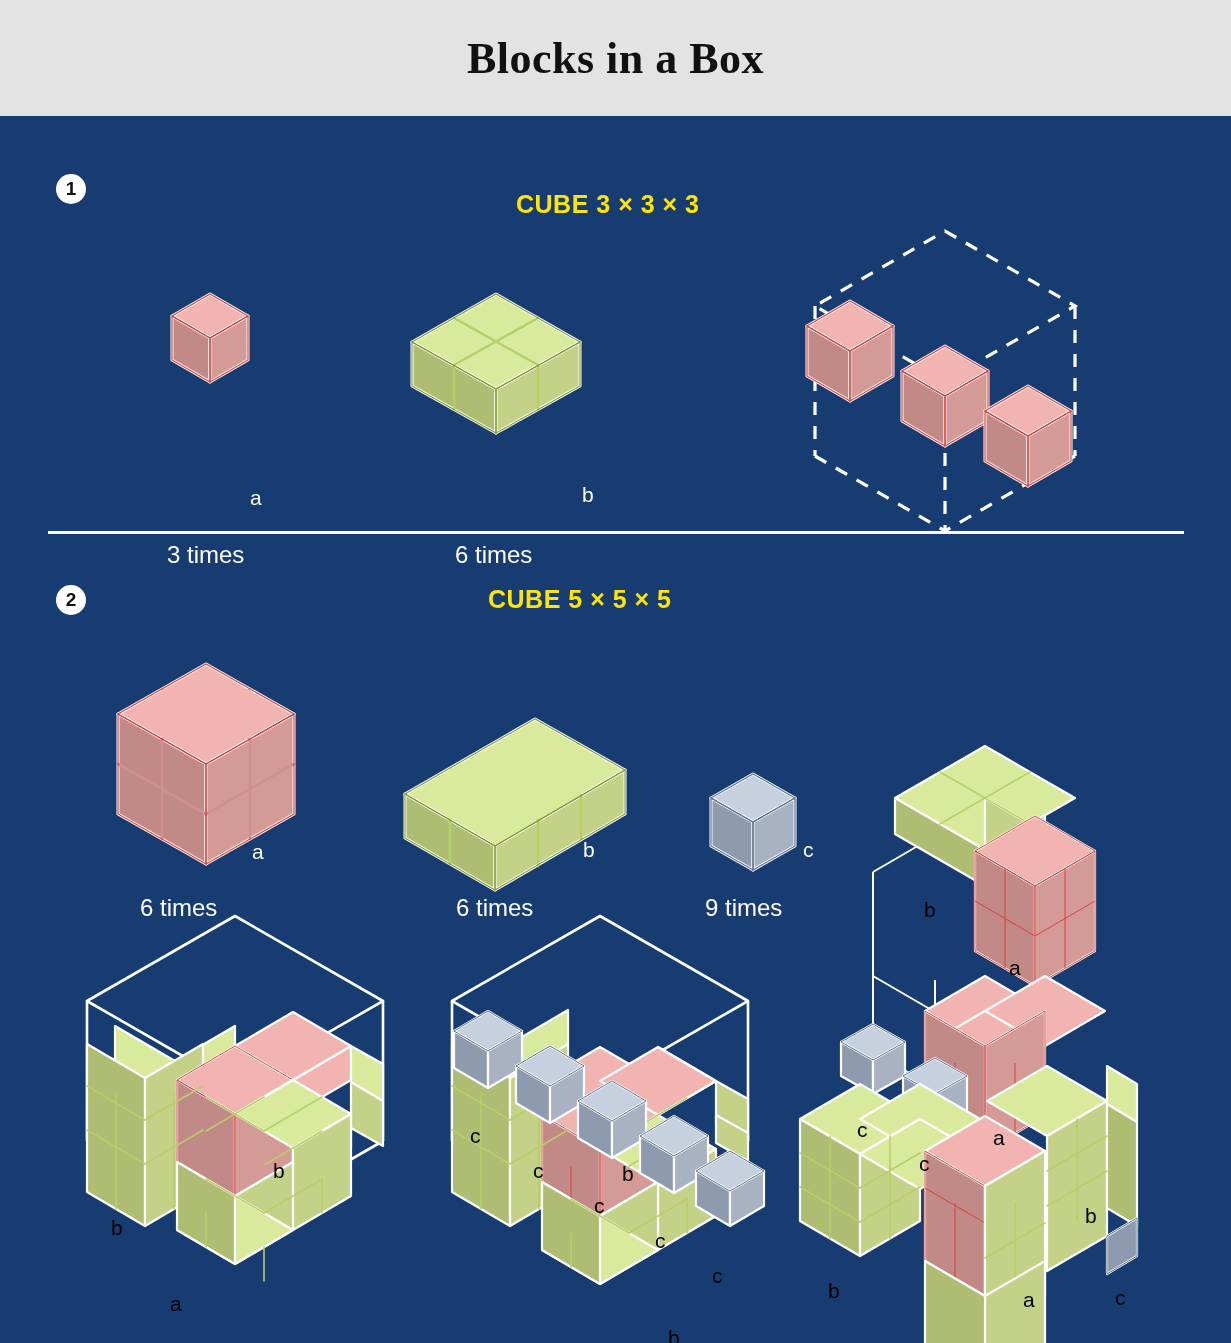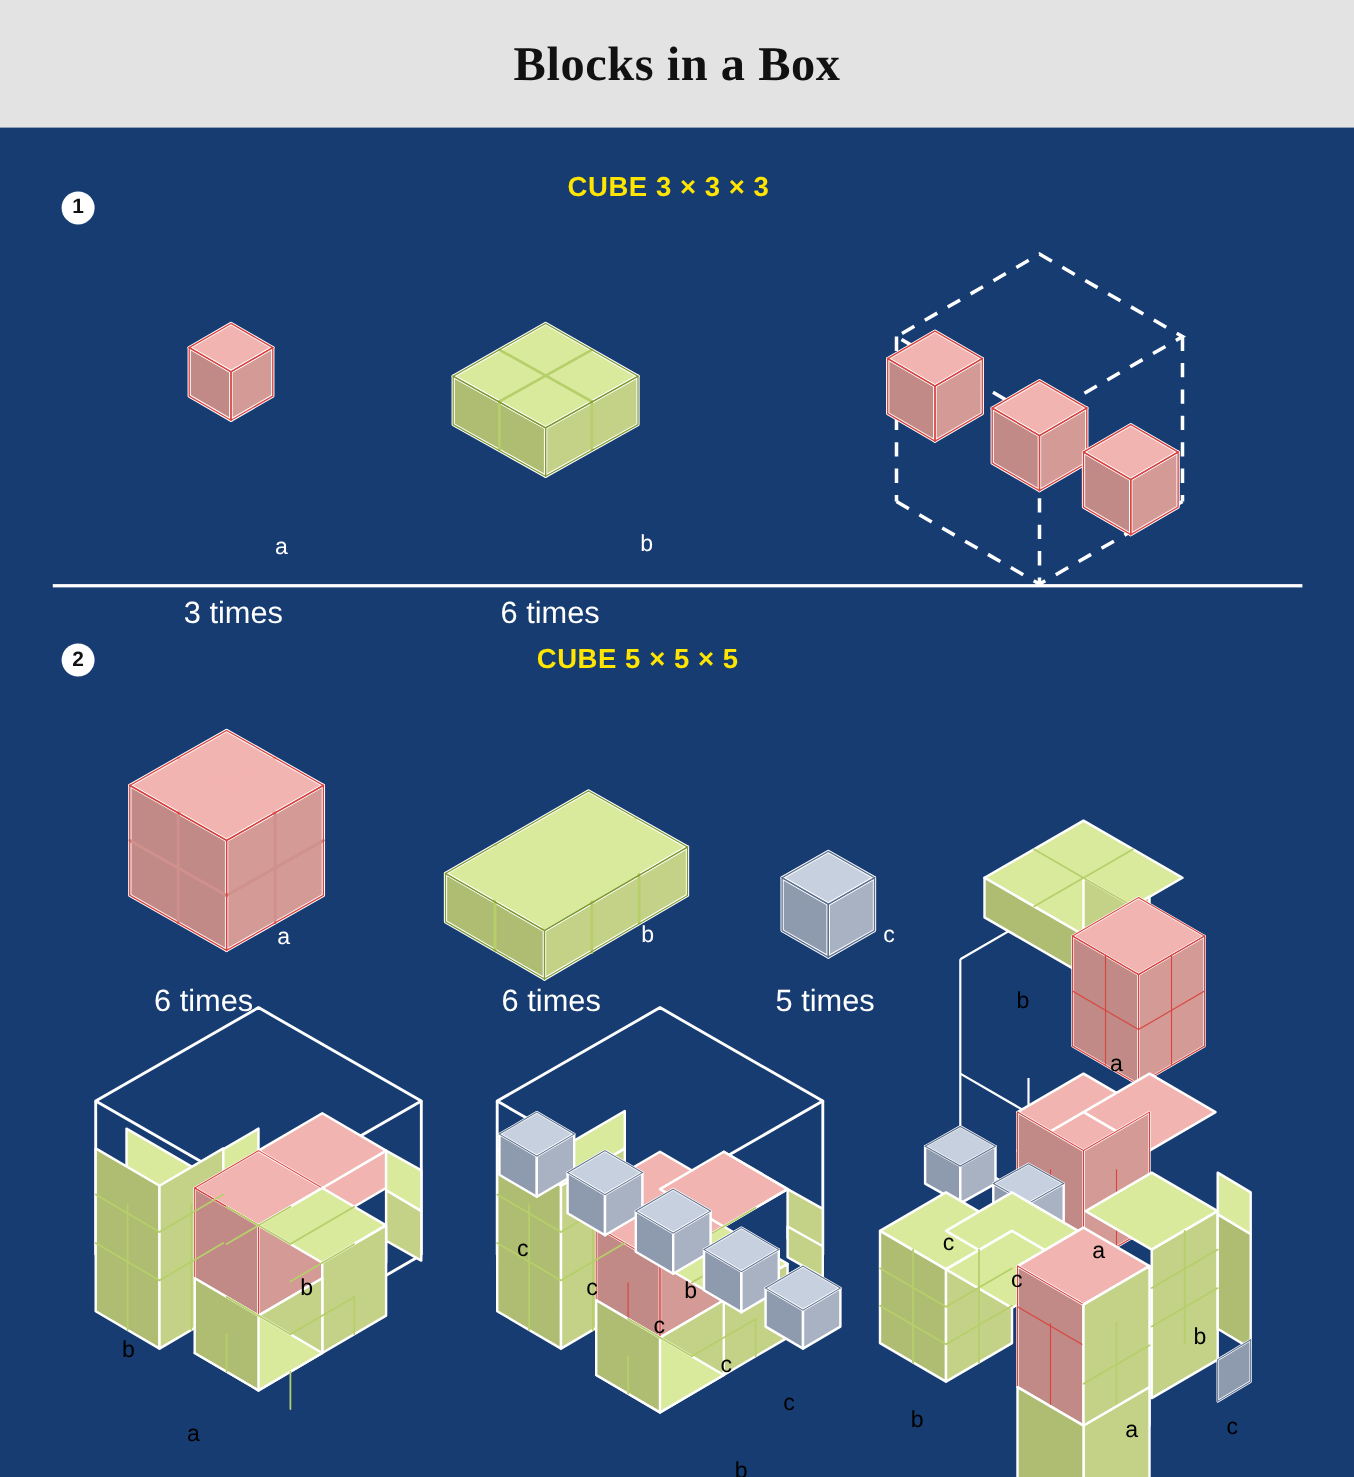--- a/index.html
+++ b/index.html
@@ -37,21 +37,21 @@
     font-size:19px;font-weight:bold;
     display:flex;align-items:center;justify-content:center;
     font-family:"Liberation Sans", sans-serif;
   }
   .section-title{
     position:absolute;
     color:#ffe500;font-size:25px;font-weight:bold;
     letter-spacing:0.5px;white-space:nowrap;
   }
   .caption{
-    position:absolute;color:#ffffff;font-size:28px;white-space:nowrap;
+    position:absolute;color:#ffffff;font-size:24px;white-space:nowrap;
   }
   .lbl{
     position:absolute;color:#ffffff;font-size:21px;white-space:nowrap;
   }
   .lbl.dark{color:#000000;}
   .divider{
     position:absolute;left:48px;top:415px;width:1136px;height:3px;
     background:#ffffff;
   }
   svg{display:block;overflow:visible;}
@@ -62,21 +62,21 @@
 
 <div class="page">
 
   <div class="header">
     <div class="header-title">Blocks in a Box</div>
   </div>
 
   <div class="canvas">
 
     <div class="badge" style="left:56px;top:58px;">1</div>
-    <div class="section-title" style="left:516px;top:40px;">CUBE 3 × 3 × 3</div>
+    <div class="section-title" style="left:516px;top:74px;">CUBE 3 × 3 × 3</div>
 
     <div class="fig" style="left:166px;top:172px;">
       <svg width="100" height="130" viewBox="0 0 100 130">
         <g stroke="#ffffff" stroke-width="3" stroke-linejoin="round">
           <polygon points="44,6 82,28 44,50 6,28" fill="#f2b4b0" stroke-width="3"></polygon>
           <polygon points="6,28 44,50 44,94 6,72" fill="#c18a86"></polygon>
           <polygon points="44,50 82,28 82,72 44,94" fill="#d49a96"></polygon>
         </g>
         <g stroke="#d9433f" stroke-width="1.2" fill="none">
           <polygon points="44,6 82,28 44,50 6,28"></polygon>
@@ -231,21 +231,21 @@
           <polygon points="48,56 90,32 90,80 48,104" fill="#a8b2c3"></polygon>
         </g>
         <g stroke="#5d7290" stroke-width="1.2" fill="none">
           <polygon points="48,8 90,32 48,56 6,32"></polygon>
           <polygon points="6,32 48,56 48,104 6,80"></polygon>
           <polygon points="48,56 90,32 90,80 48,104"></polygon>
         </g>
       </svg>
     </div>
     <div class="lbl" style="left:803px;top:722px;">c</div>
-    <div class="caption" style="left:705px;top:778px;">5 times</div>
+    <div class="caption" style="left:705px;top:778px;">9 times</div>
 
     <div class="fig" style="left:75px;top:780px;">
       <svg width="340" height="420" viewBox="0 0 340 420">
 
         <g stroke="#ffffff" stroke-width="2.6" fill="none" stroke-linejoin="round">
           <polygon points="160,20 308,105 160,190 12,105"></polygon>
           <line x1="12" y1="105" x2="12" y2="245"></line>
           <line x1="308" y1="105" x2="308" y2="245"></line>
           <line x1="160" y1="190" x2="160" y2="330"></line>
           <line x1="12" y1="245" x2="160" y2="330"></line>

